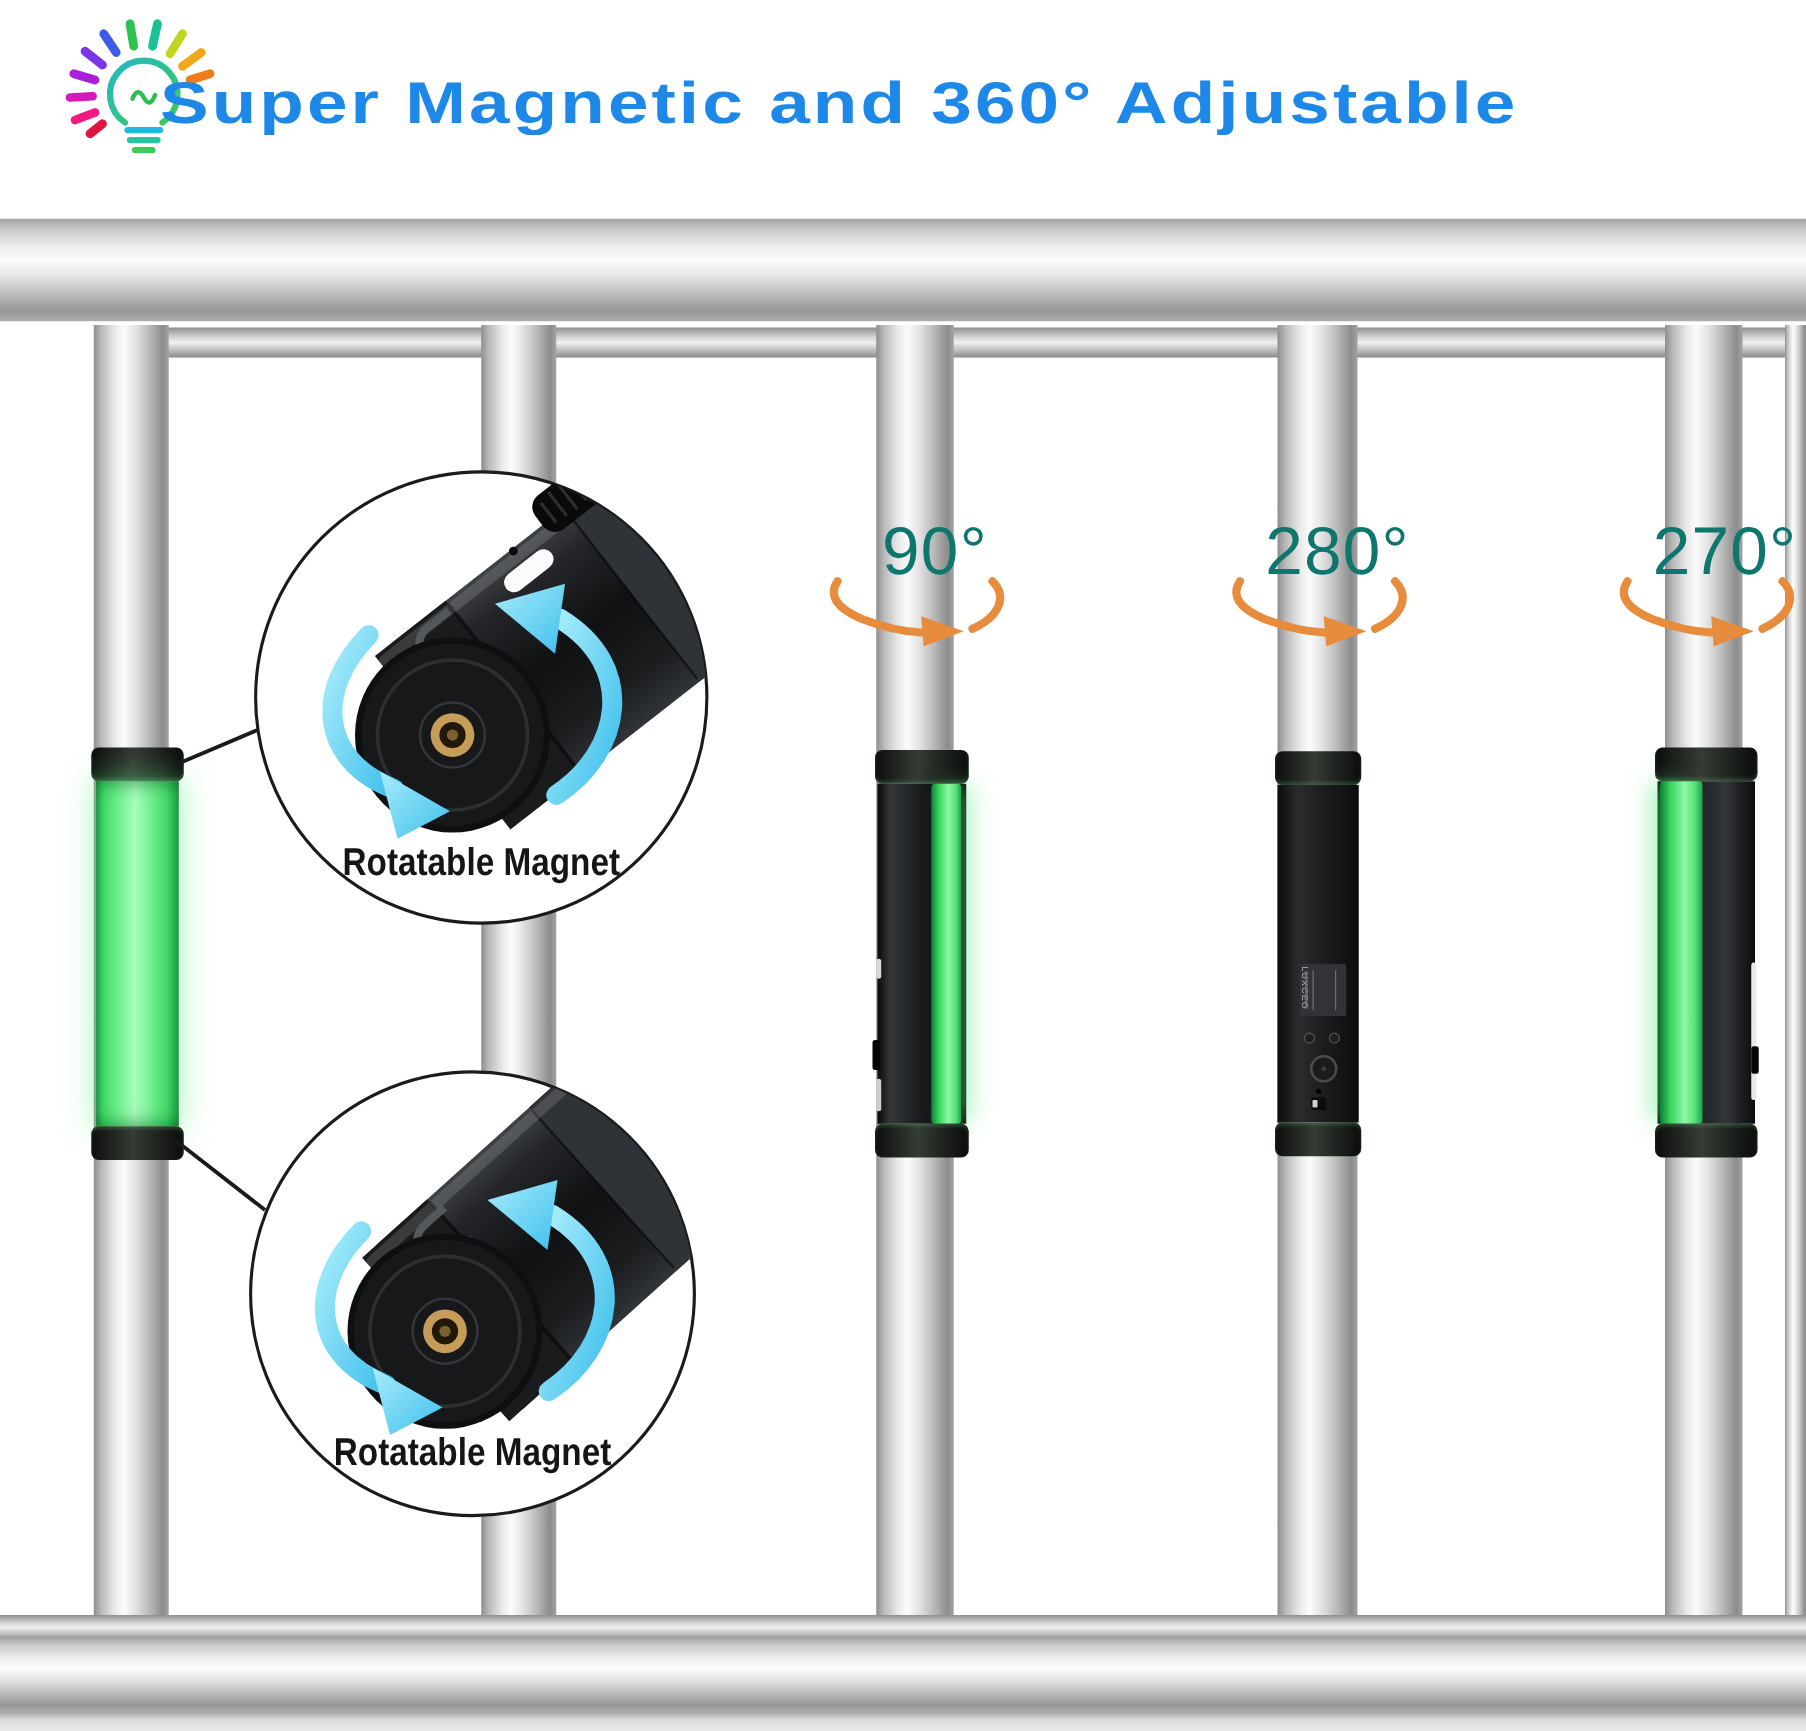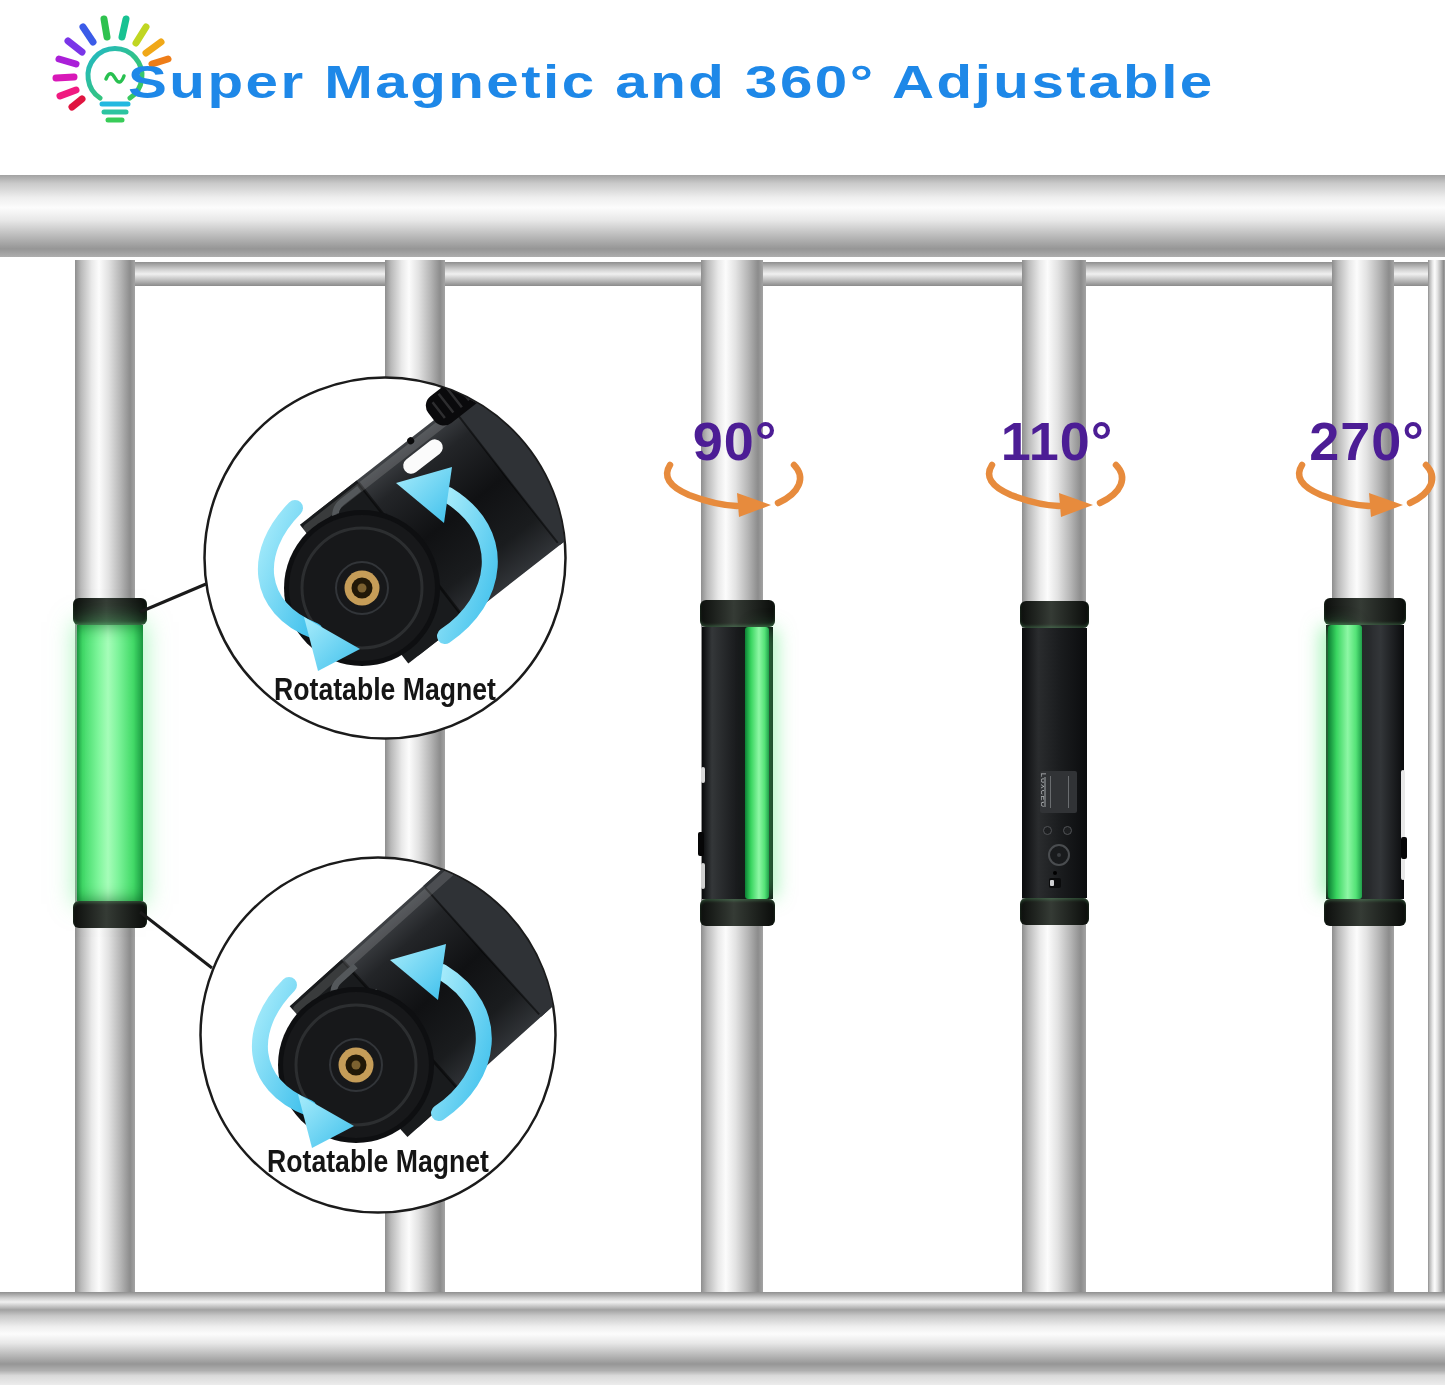--- a/index.html
+++ b/index.html
@@ -45,22 +45,22 @@
   .hline{position:absolute;background:#6a6d70;height:1px;}
   .screw{position:absolute;width:9px;height:9px;border-radius:50%;border:1.5px solid #515356;background:#1d1f21;box-sizing:border-box;}
   .bigdial{position:absolute;width:22px;height:22px;border-radius:50%;border:2px solid #4a4d50;background:#191b1d;box-sizing:border-box;}
   .bigdial i{position:absolute;left:7px;top:7px;width:4px;height:4px;border-radius:50%;background:#3a3d40;}
   .mini-dot{position:absolute;width:4px;height:4px;border-radius:50%;background:#000;}
   .mini-switch{position:absolute;width:12px;height:10px;background:#0a0b0c;border-radius:2px;}
   .mini-switch i{position:absolute;left:1px;top:2px;width:4px;height:6px;background:#cfd0d2;border-radius:1px;}
 
   
   .deg{width:190px;height:106px;z-index:3;}
-  .deg .txt{position:absolute;left:3px;top:0;width:100%;text-align:center;
-      font-size:54px;font-weight:700;color:#4c1d95;letter-spacing:1px;line-height:58px;}
+  .deg .txt{position:absolute;left:16px;top:0;width:100%;text-align:center;
+      font-size:54px;font-weight:400;color:#0f766e;letter-spacing:1px;line-height:58px;}
   .deg svg{position:absolute;left:0;top:38px;}
 
   
   .callout{z-index:6;}
   .lines{left:0;top:0;z-index:5;pointer-events:none;}
   .lights{z-index:4;}
 </style>
 </head>
 <body>
 
@@ -124,21 +124,21 @@
 
 <div class="abs deg" style="left:637px;top:412px">
   <div class="txt">90°</div>
   <svg width="190" height="70" viewBox="0 0 190 70">
     <path d="M 33 15 Q 22 32 52 45 Q 78 55 100 56" fill="none" stroke="#e78b3d" stroke-width="6.5" stroke-linecap="round"></path>
     <polygon points="134,55 100,43 102,67" fill="#e78b3d"></polygon>
     <path d="M 157 15 C 169 27 163 43 141 53" fill="none" stroke="#e78b3d" stroke-width="6.5" stroke-linecap="round"></path>
   </svg>
 </div>
 <div class="abs deg" style="left:959px;top:412px">
-  <div class="txt">110°</div>
+  <div class="txt">280°</div>
   <svg width="190" height="70" viewBox="0 0 190 70">
     <path d="M 33 15 Q 22 32 52 45 Q 78 55 100 56" fill="none" stroke="#e78b3d" stroke-width="6.5" stroke-linecap="round"></path>
     <polygon points="134,55 100,43 102,67" fill="#e78b3d"></polygon>
     <path d="M 157 15 C 169 27 163 43 141 53" fill="none" stroke="#e78b3d" stroke-width="6.5" stroke-linecap="round"></path>
   </svg>
 </div>
 <div class="abs deg" style="left:1269px;top:412px">
   <div class="txt">270°</div>
   <svg width="190" height="70" viewBox="0 0 190 70">
     <path d="M 33 15 Q 22 32 52 45 Q 78 55 100 56" fill="none" stroke="#e78b3d" stroke-width="6.5" stroke-linecap="round"></path>

